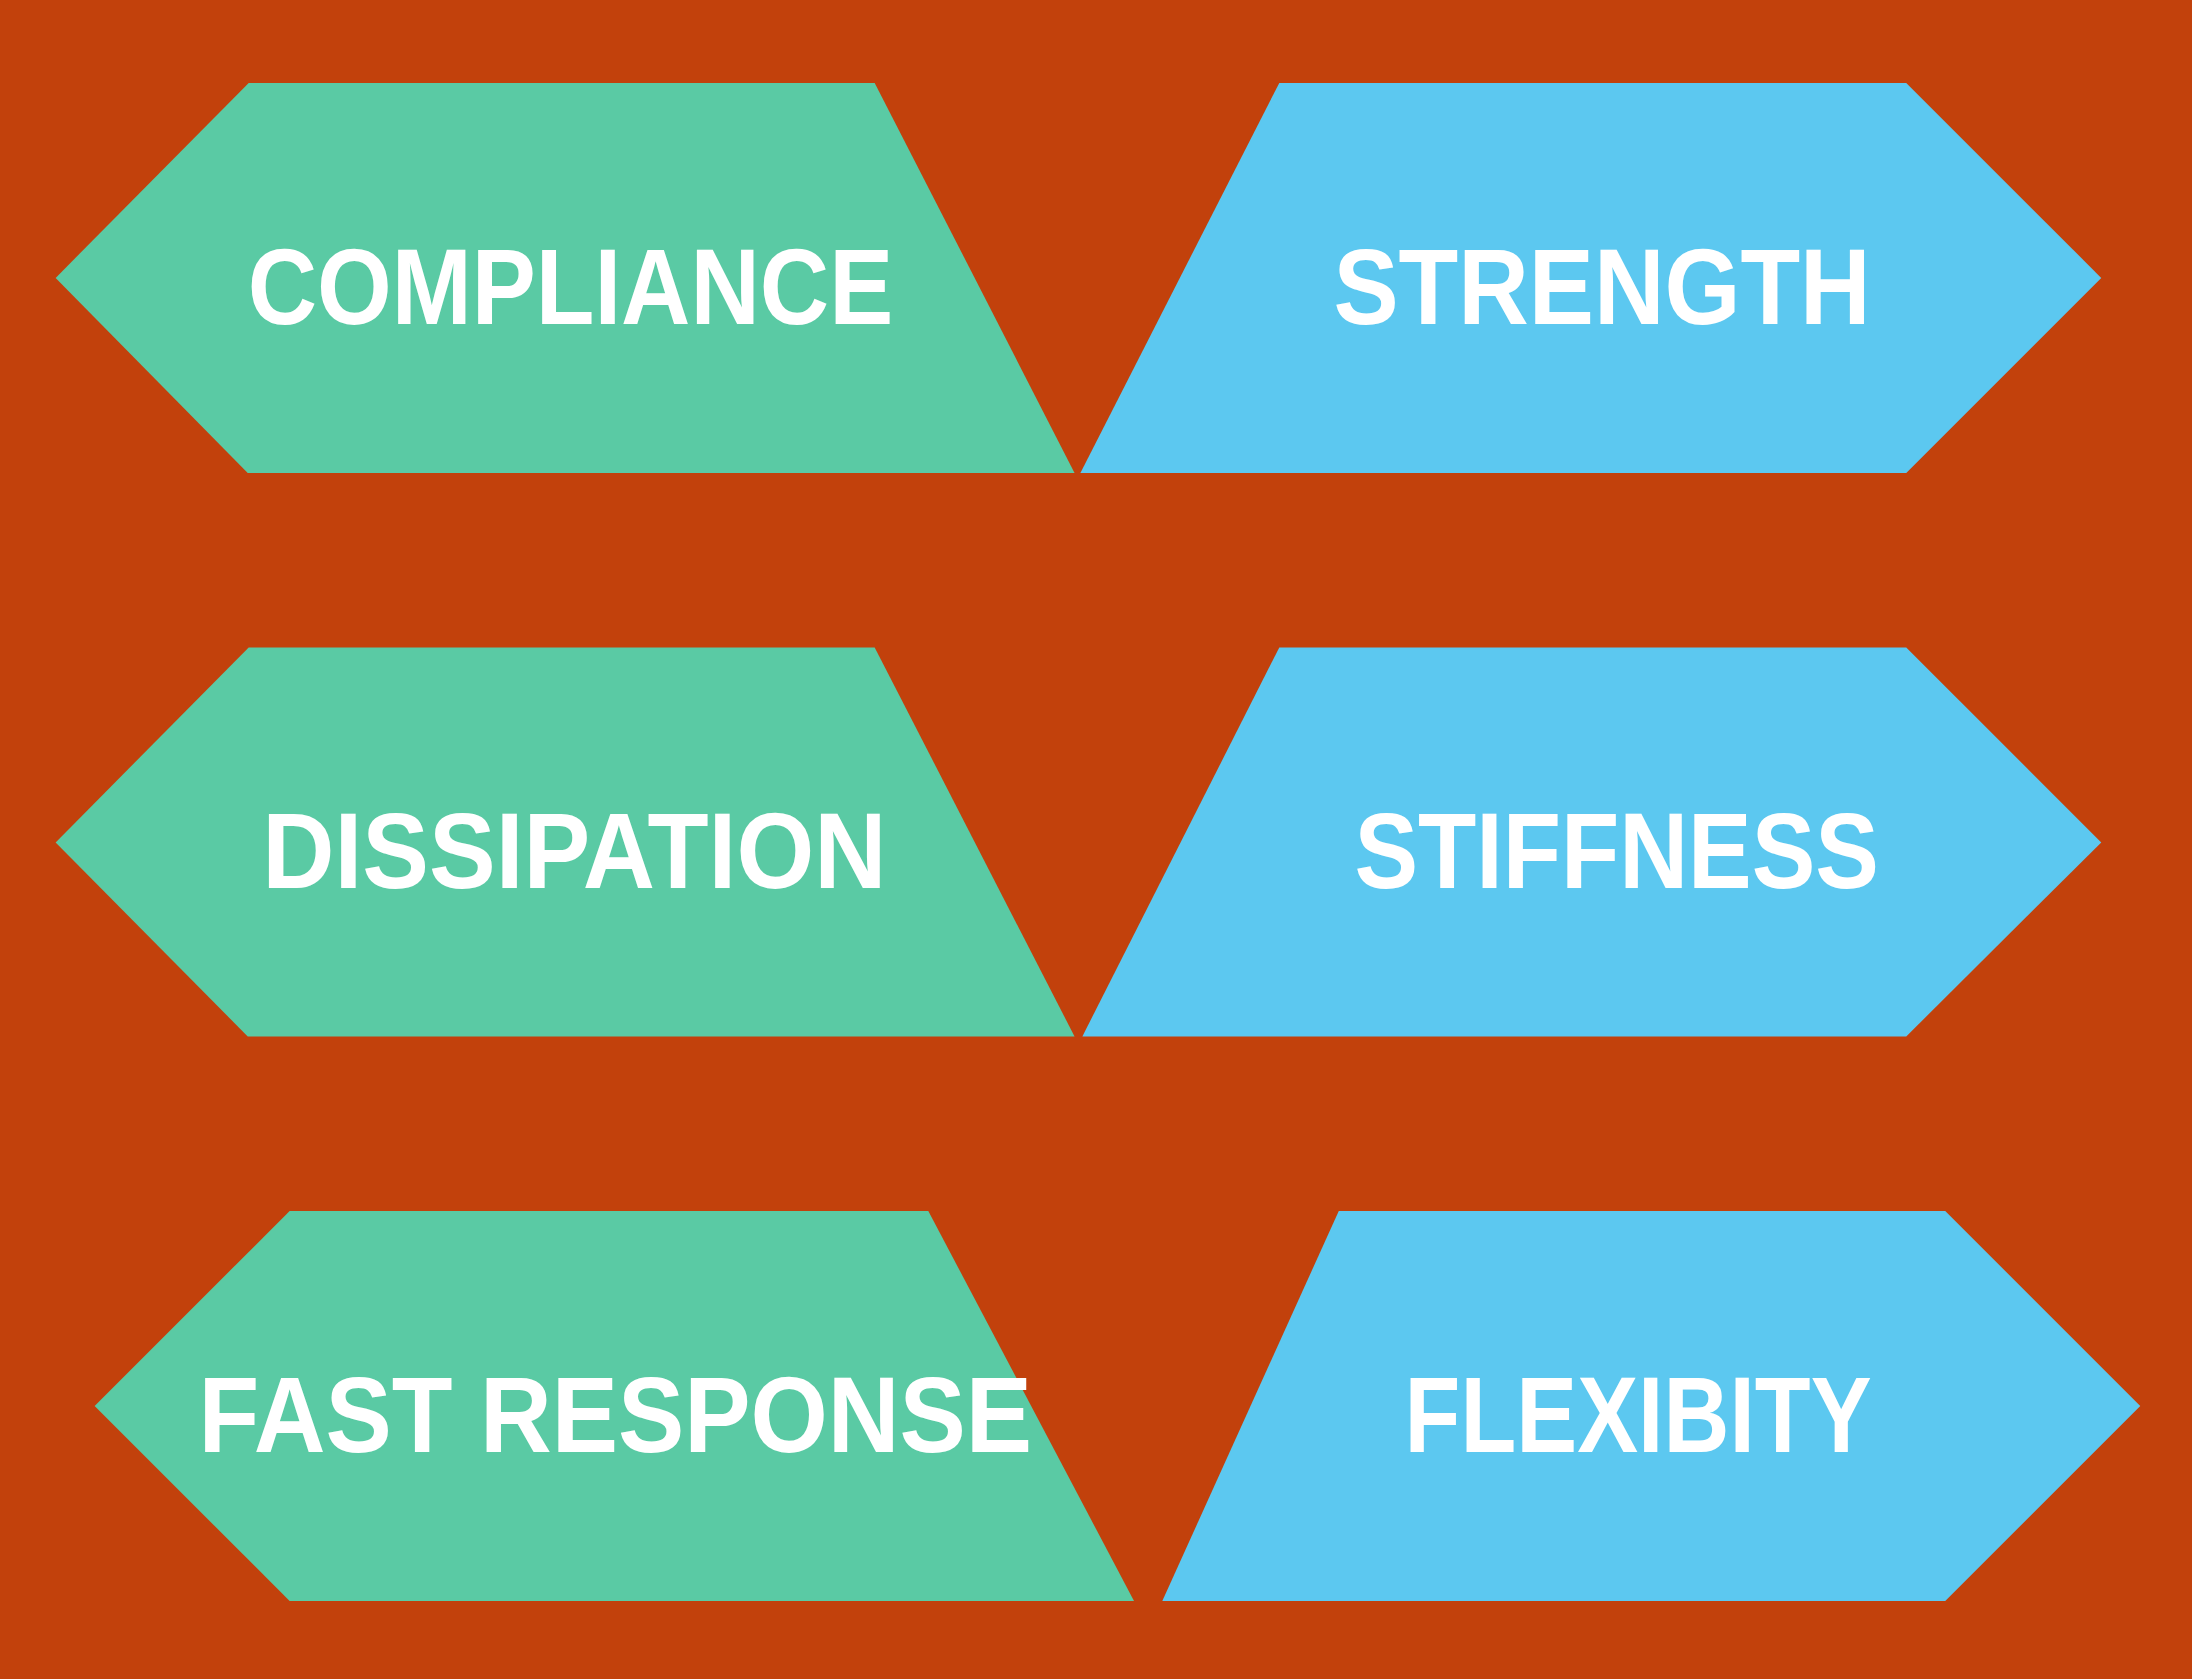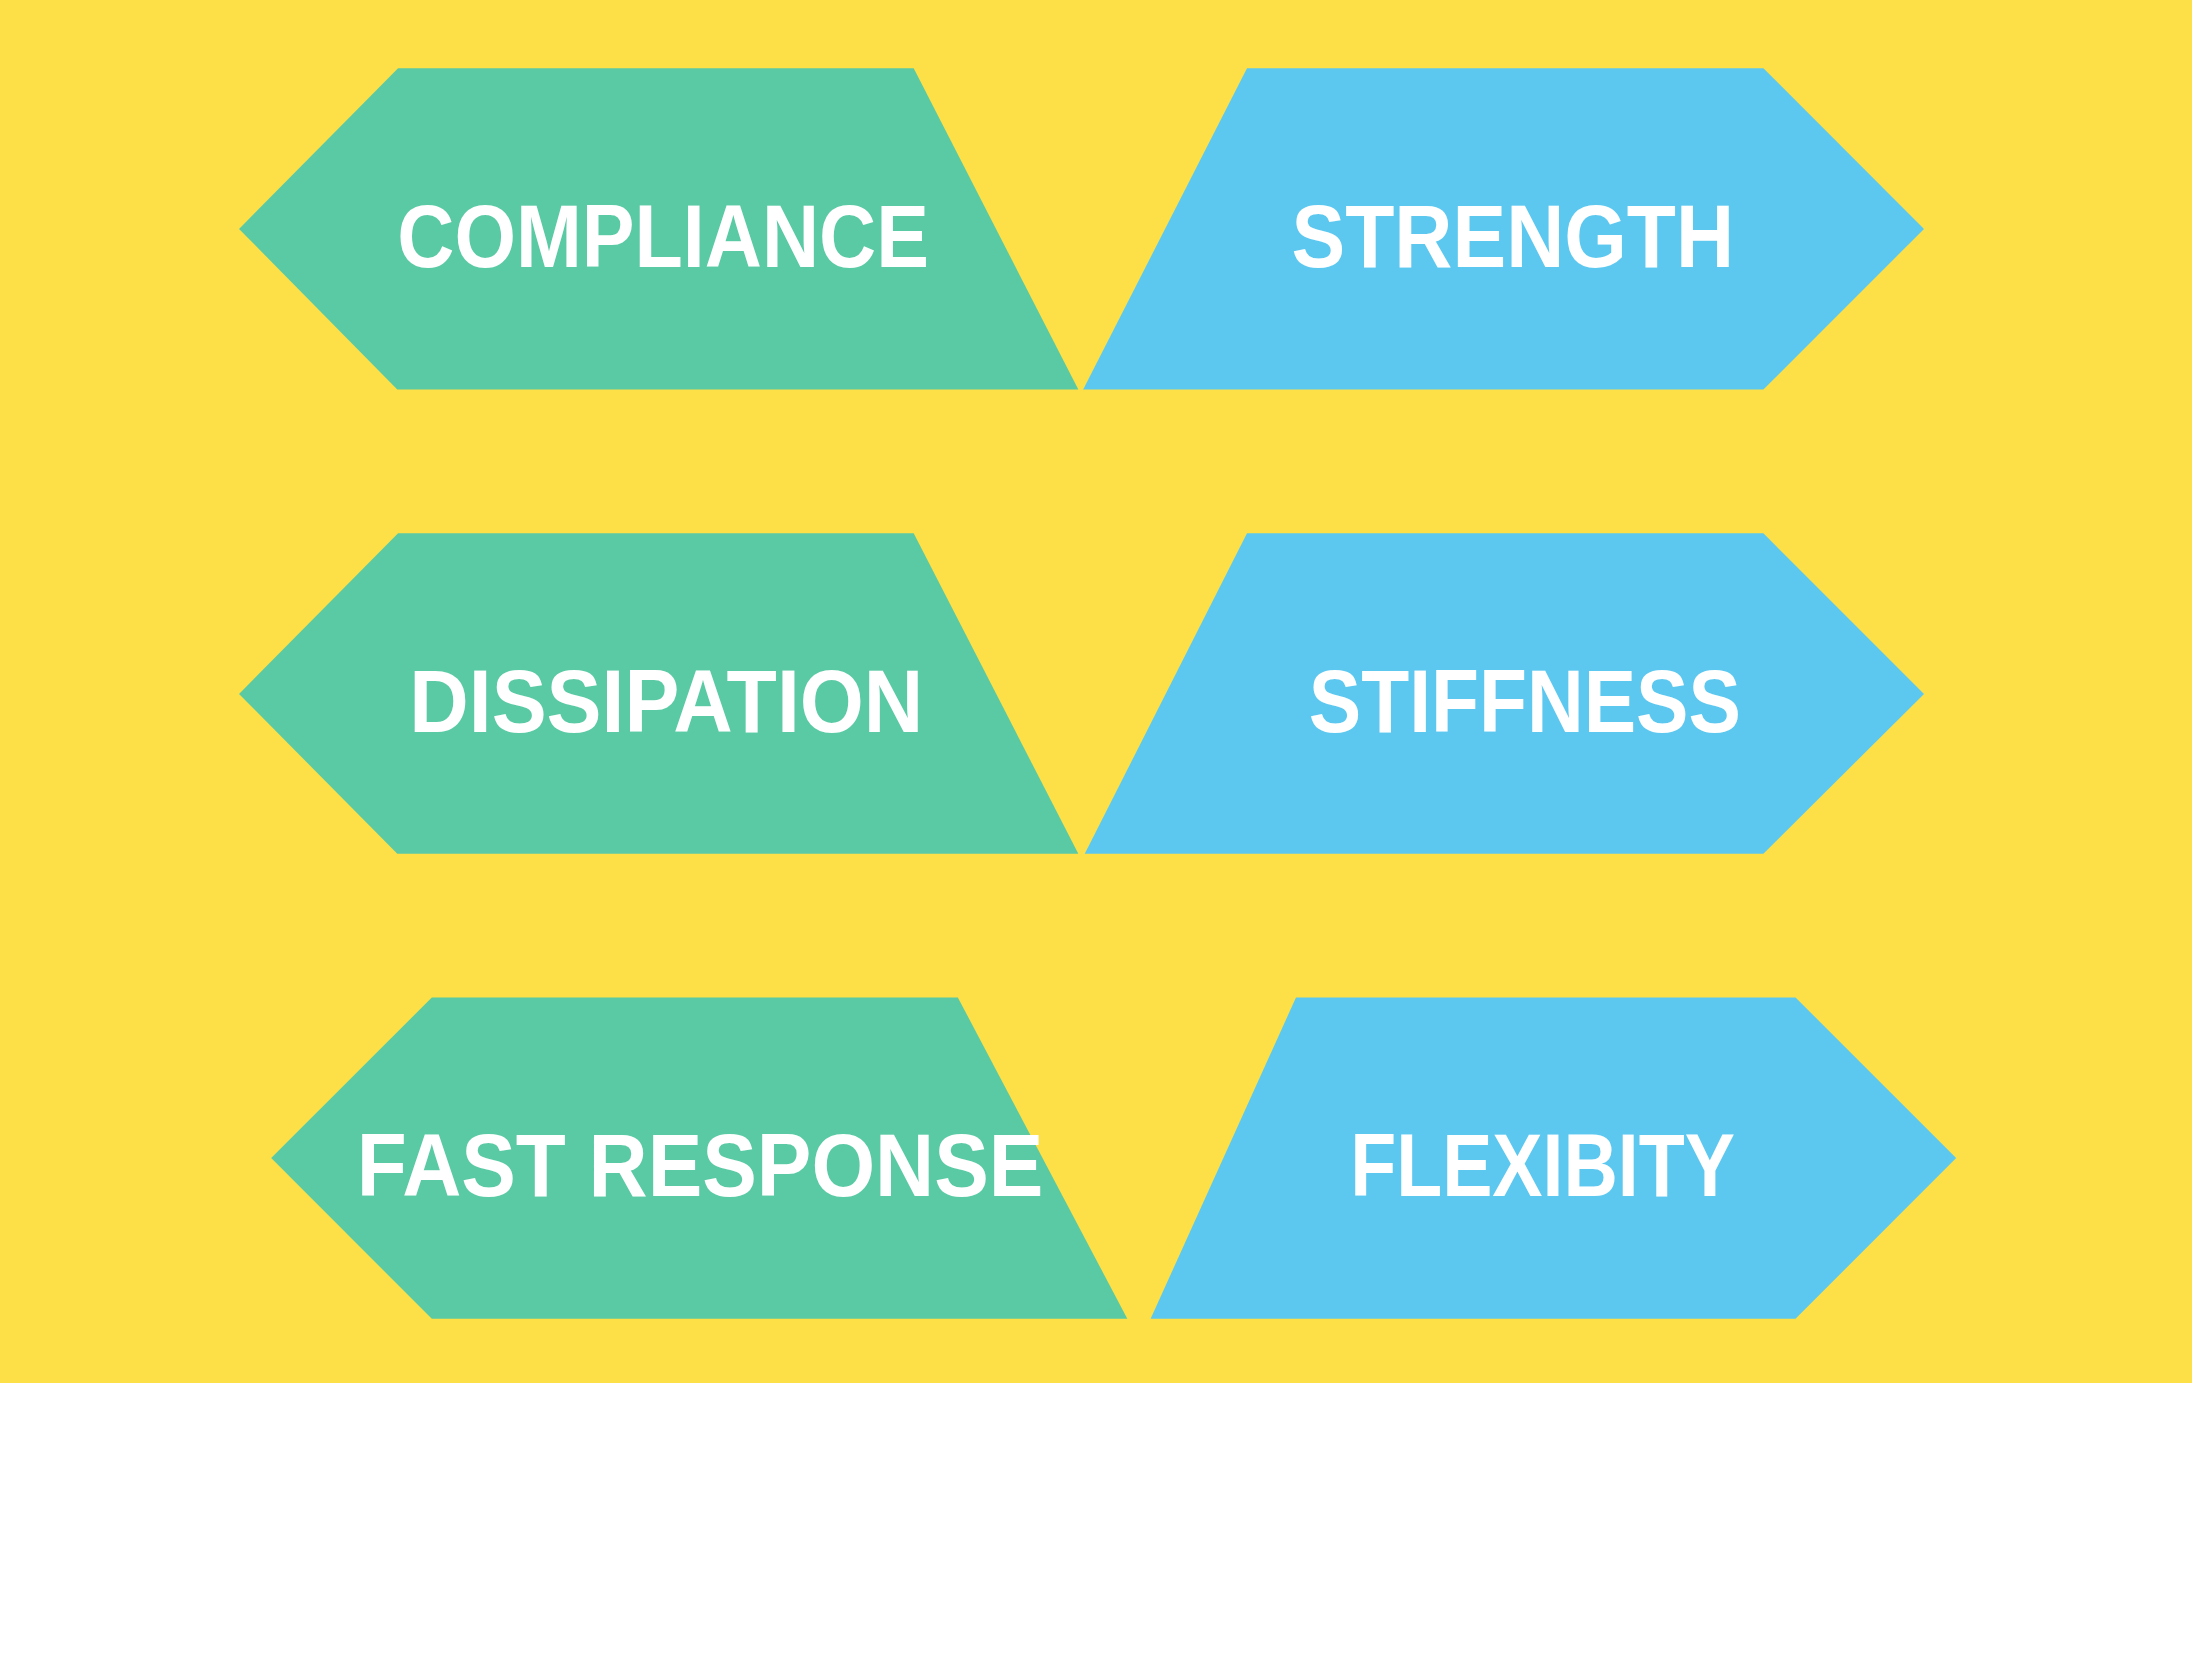--- a/index.html
+++ b/index.html
@@ -3,22 +3,22 @@
 <meta charset="utf-8">
 <style>
   html, body {
     margin: 0;
     padding: 0;
     background: #ffffff;
   }
   .canvas {
     position: relative;
     width: 2192px;
-    height: 1383px;
-    background: #fde047;
+    height: 1679px;
+    background: #c2410c;
     overflow: hidden;
   }
   .canvas svg {
     display: block;
     width: 100%;
     height: 100%;
   }
   .banner-label {
     font-family: "Liberation Sans", sans-serif;
     font-weight: 700;

